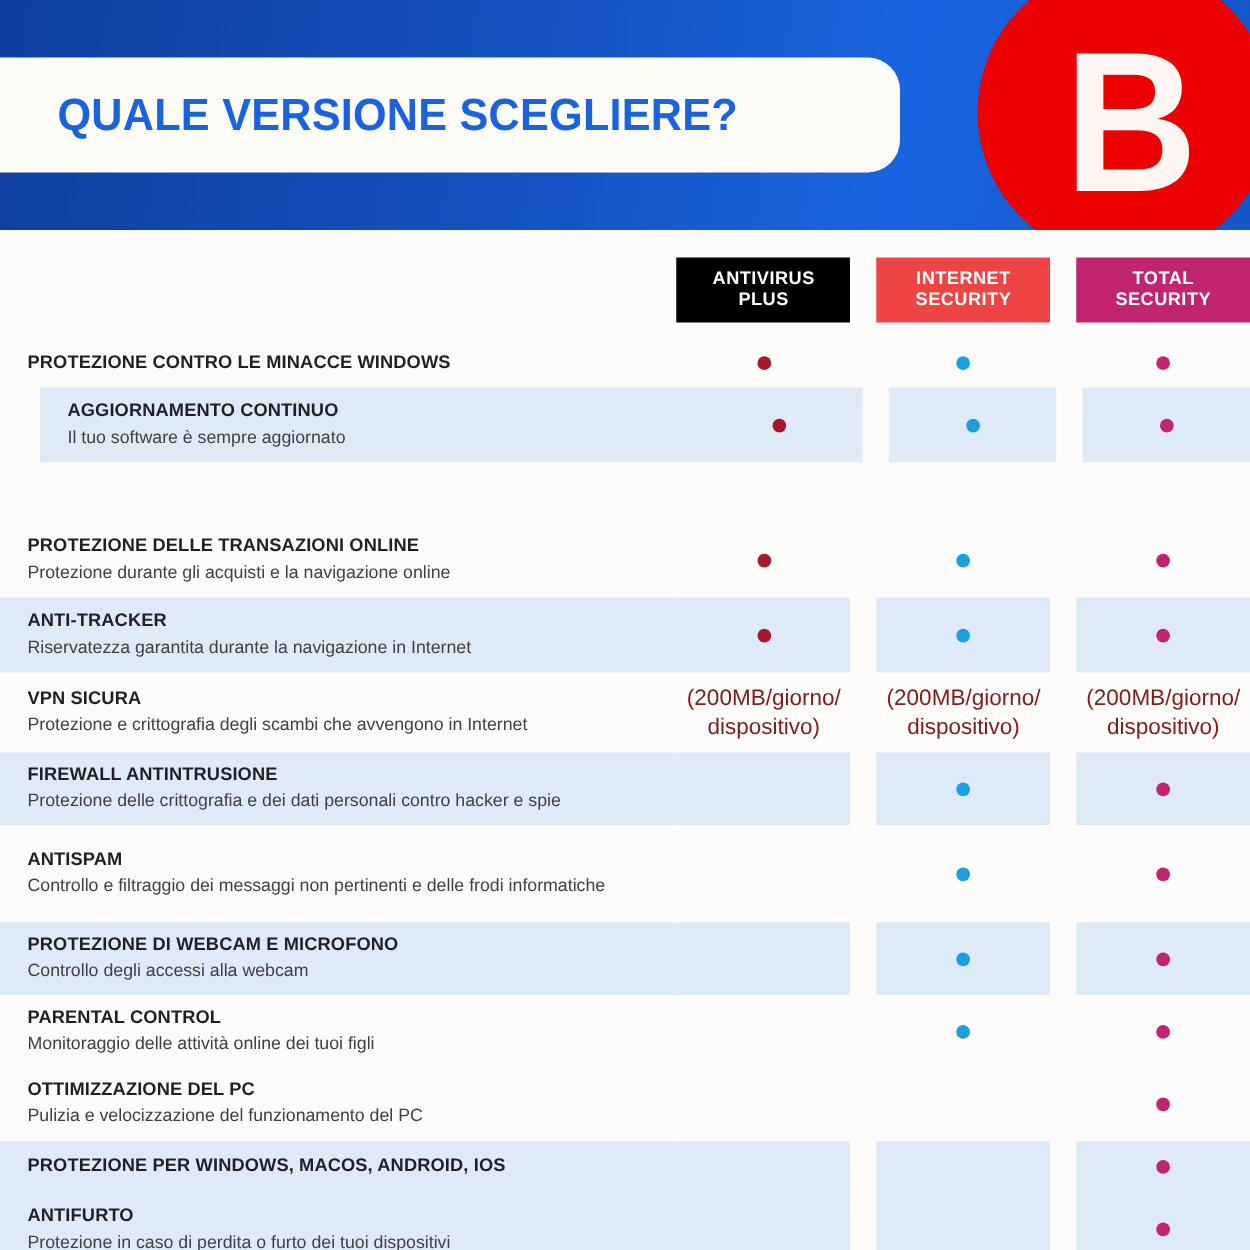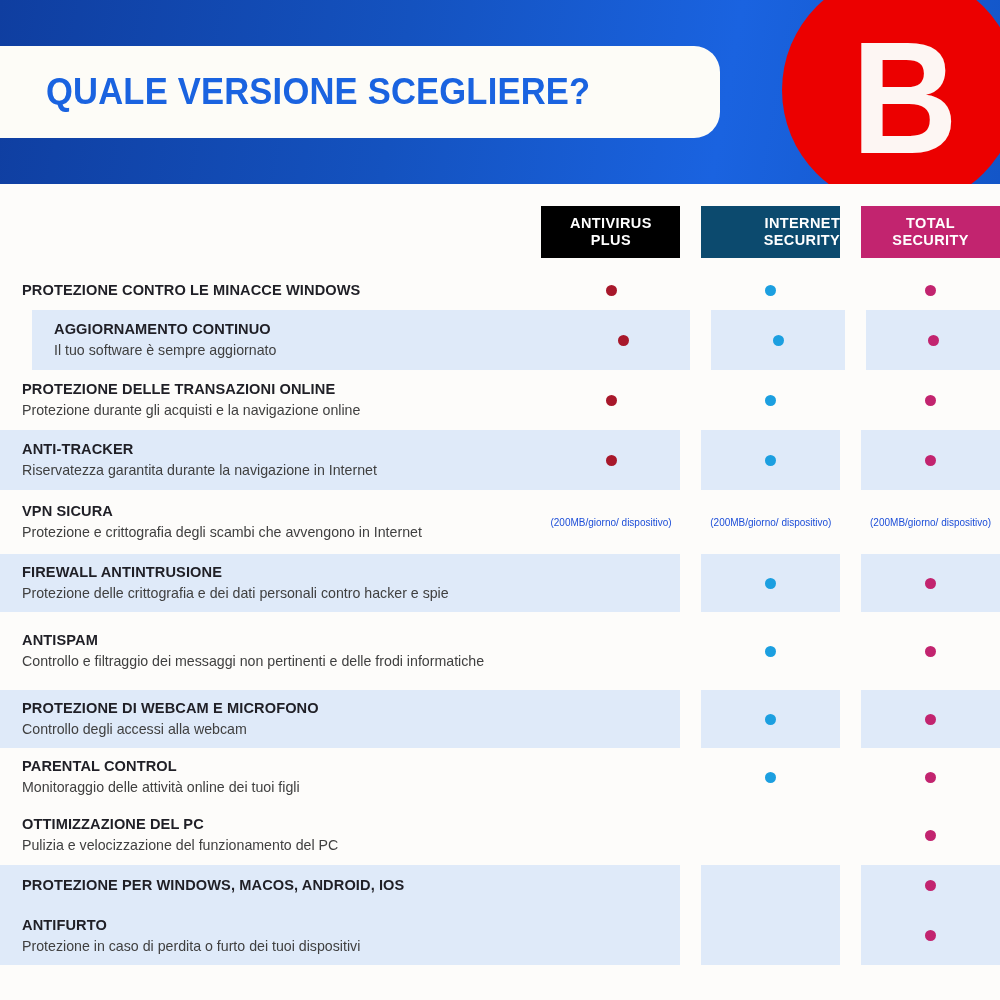--- a/index.html
+++ b/index.html
@@ -74,21 +74,21 @@
     align-items: center; justify-content: center;
     color: #ffffff;
     font-size: 14.5px;
     font-weight: 700;
     letter-spacing: 0.4px;
     line-height: 1.15;
     text-align: center;
   }
   .ch:last-child { margin-right: 0; }
   .ch-av { background: #000000; }
-  .ch-is { background: #0c4a6e; align-items: flex-end; }
+  .ch-is { background: #ef4444; }
   .ch-ts { background: #c2246f; }
 
   .rows { position: absolute; left: 0; top: 86px; width: 1000px; }
 
   .row { position: relative; display: flex; width: 1000px; }
   .row .feat {
     width: 546px;
     padding: 9px 16px 9px 22px;
     display: flex; flex-direction: column; justify-content: center;
   }
@@ -113,22 +113,22 @@
     text-align: center;
   }
   .cell:last-child { margin-right: 0; }
 
   .dot { width: 11px; height: 11px; border-radius: 50%; display: block; }
   .dot-red  { background: #a8182b; }
   .dot-blue { background: #1c9fe0; }
   .dot-pink { background: #c2246f; }
 
   .cell-text {
-    font-size: 10px;
-    color: #1d4ed8;
+    font-size: 18px;
+    color: #7f1d1d;
     line-height: 1.3;
   }
 
   
   .row.shaded .feat,
   .row.shaded .cell { background: #dfeaf9; }
   .row.plain .feat,
   .row.plain .cell { background: transparent; }
   
   .row { gap: 0; }
@@ -190,21 +190,21 @@
           <div class="cell" style="min-height: 60px;">
             <span class="dot dot-red"></span>
           </div>
           <div class="cell" style="min-height: 60px;">
             <span class="dot dot-blue"></span>
           </div>
           <div class="cell" style="min-height: 60px;">
             <span class="dot dot-pink"></span>
           </div>
         </div>
-        <div class="row plain" style="min-height: 60px;">
+        <div class="row plain" style="min-height: 60px; margin-top: 48px;">
           <div class="feat" style="min-height: 60px;">
             <div class="feat-title">PROTEZIONE DELLE TRANSAZIONI ONLINE</div>
             <div class="feat-sub">Protezione durante gli acquisti e la navigazione online</div>
           </div>
           <div class="cell" style="min-height: 60px;">
             <span class="dot dot-red"></span>
           </div>
           <div class="cell" style="min-height: 60px;">
             <span class="dot dot-blue"></span>
           </div>

